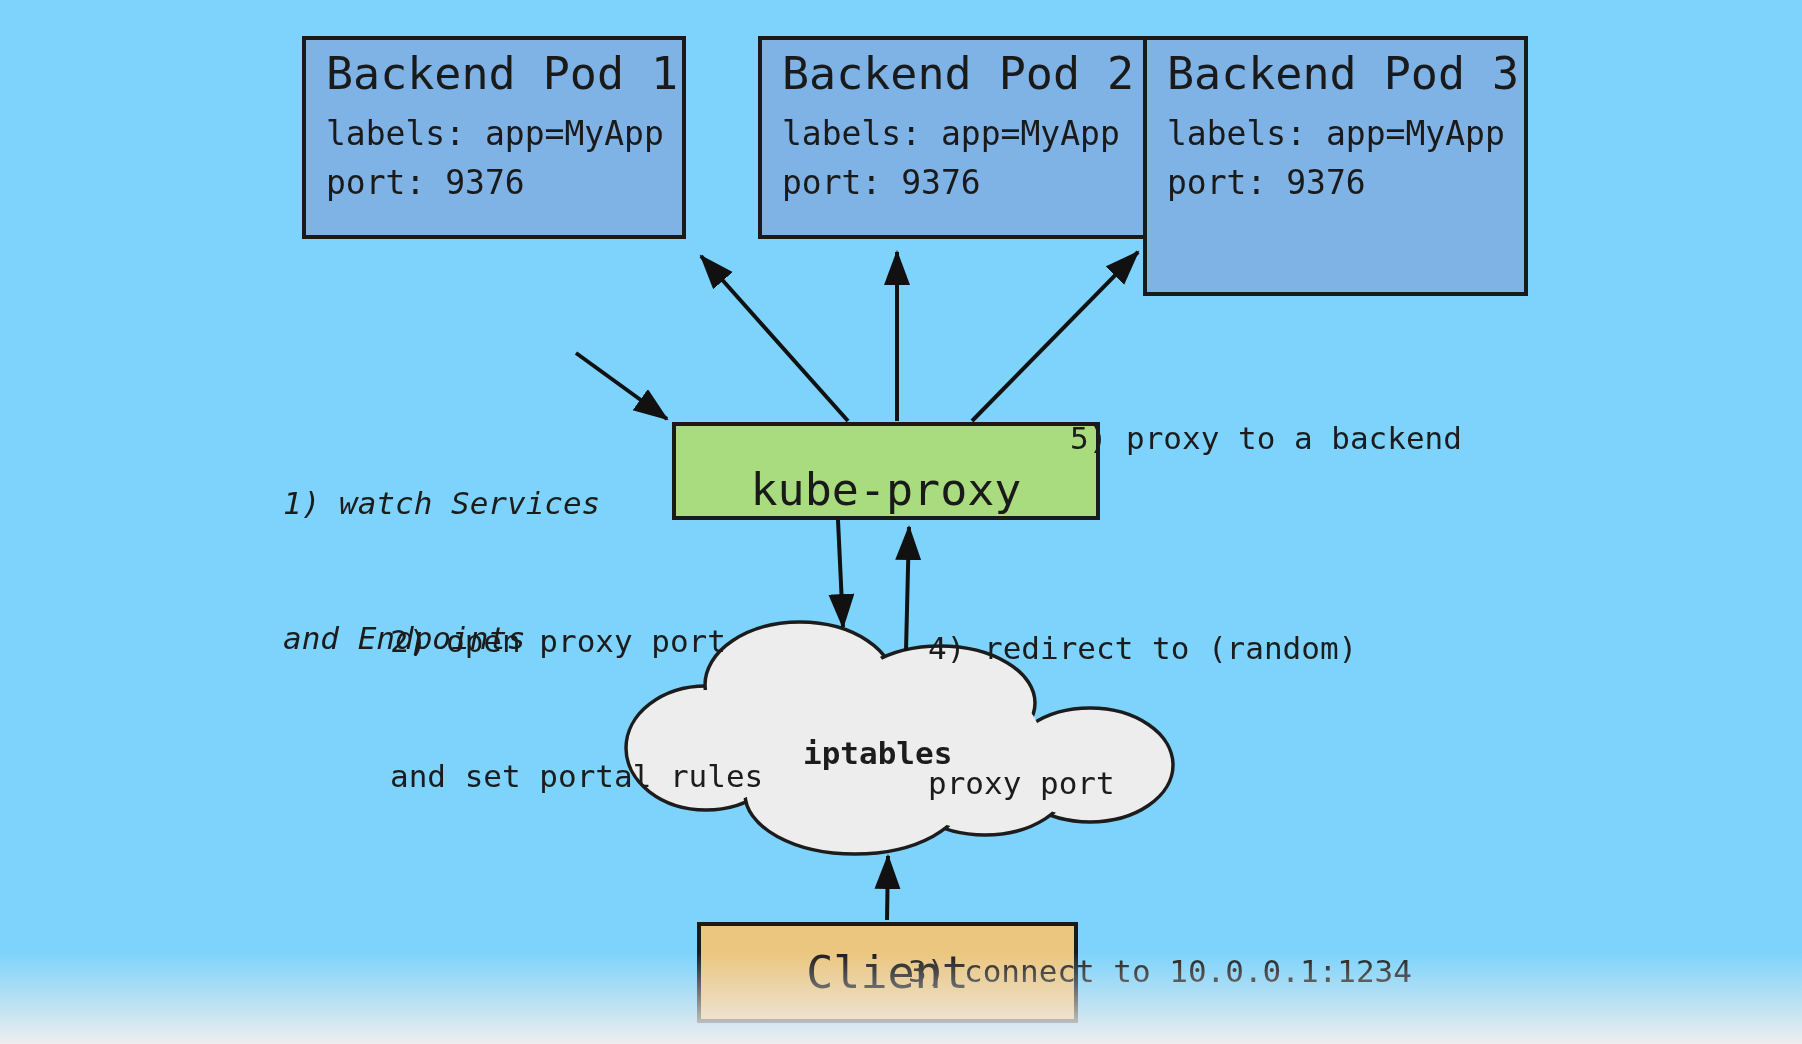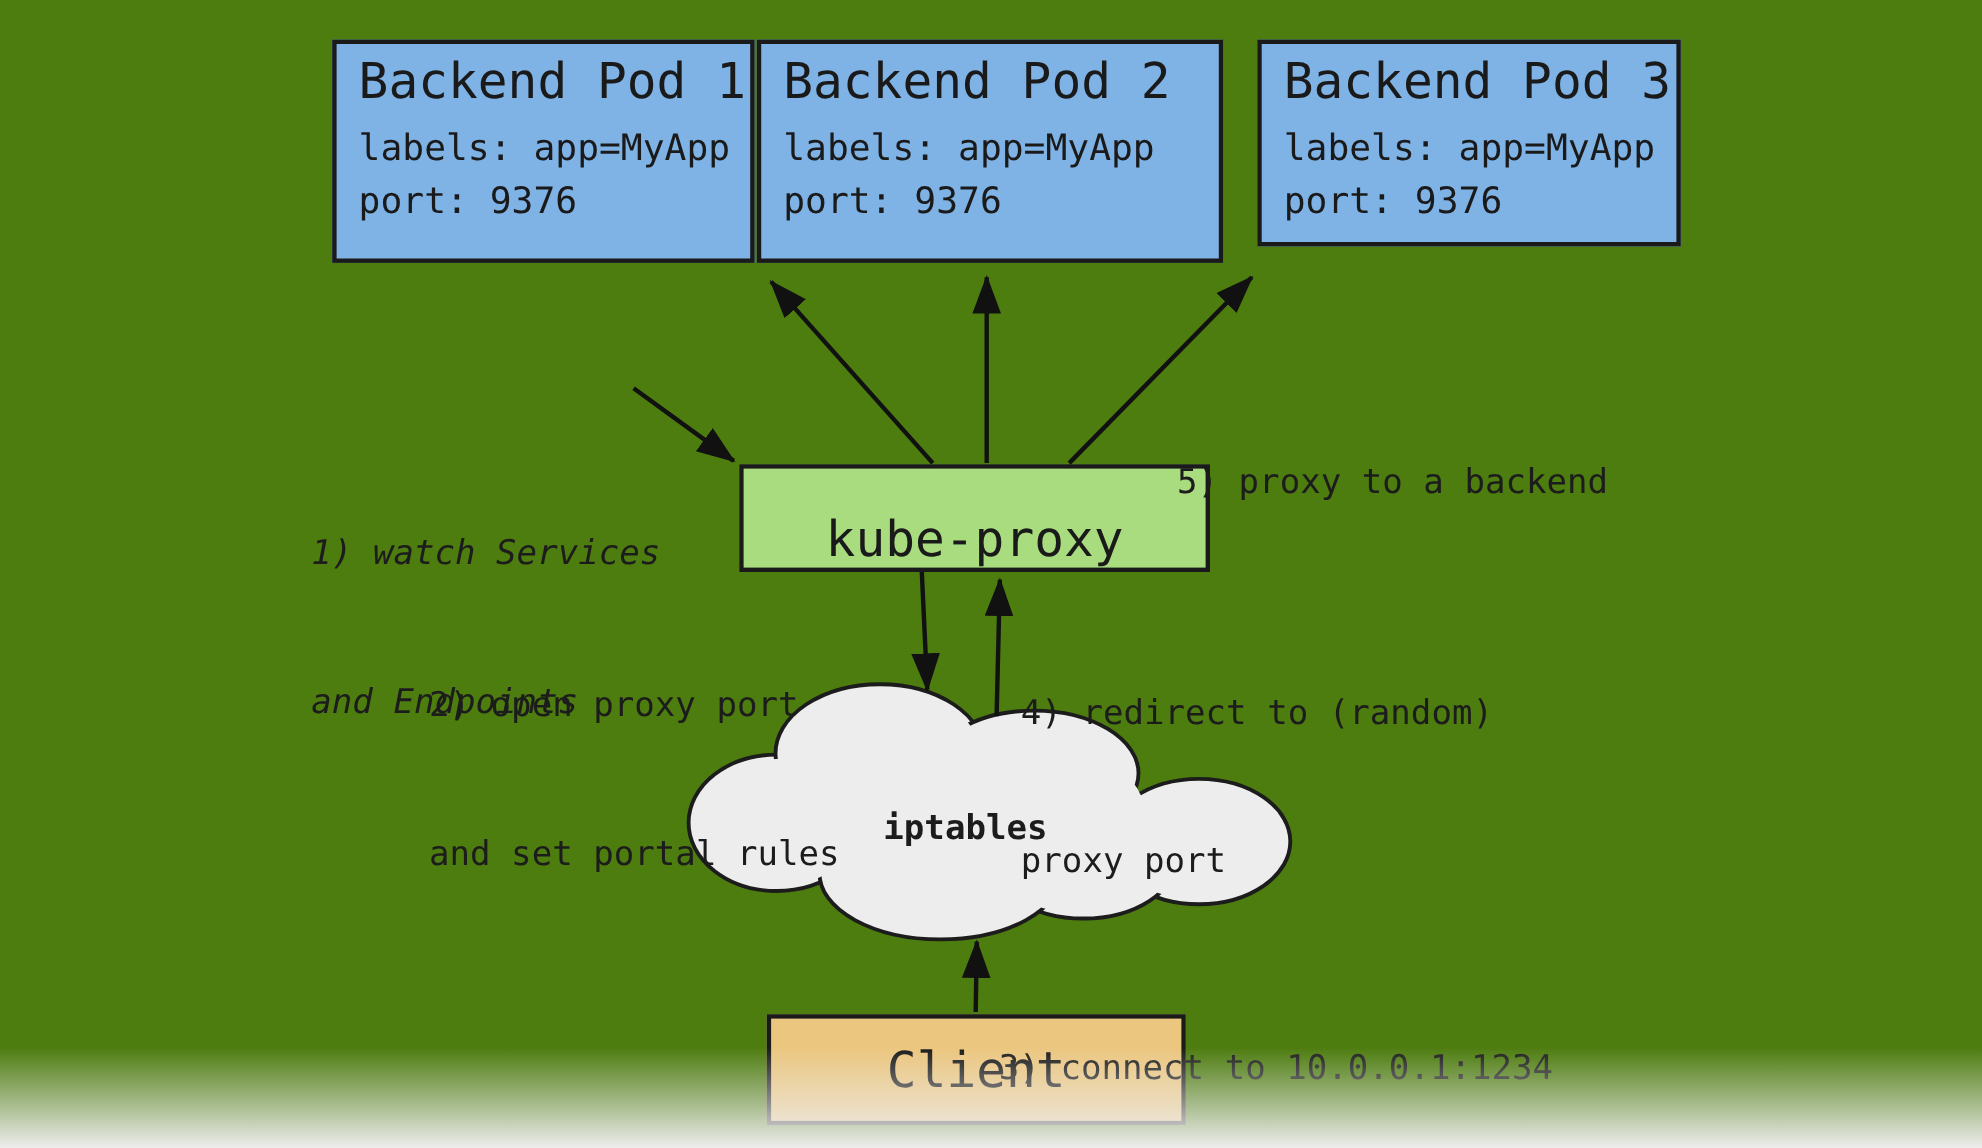--- a/index.html
+++ b/index.html
@@ -1,19 +1,19 @@
 <!DOCTYPE html>
 <html><head>
 <meta charset="utf-8">
 <style>
   html,body{margin:0;padding:0;background:#fff;}
   .canvas{
     position:relative;
     width:1802px;height:1044px;
-    background:#4d7c0f;
+    background:#7dd3fc;
     overflow:hidden;
     font-family:"DejaVu Sans Mono", monospace;
     color:#1a1a1a;
   }
   .node{
     position:absolute;
     box-sizing:border-box;
     border:4px solid #1a1a1a;
   }
   .pod{
@@ -71,29 +71,29 @@
 <div class="canvas">
 
   <div class="node pod" style="left:302px;top:36px;width:384px;height:203px;">
     <div class="pod-title">Backend Pod 1</div>
     <div class="pod-meta">
       <div>labels: app=MyApp</div>
       <div>port: 9376</div>
     </div>
   </div>
 
-  <div class="node pod" style="left:688px;top:36px;width:424px;height:203px;">
+  <div class="node pod" style="left:758px;top:36px;width:424px;height:203px;">
     <div class="pod-title">Backend Pod 2</div>
     <div class="pod-meta">
       <div>labels: app=MyApp</div>
       <div>port: 9376</div>
     </div>
   </div>
 
-  <div class="node pod" style="left:1143px;top:36px;width:385px;height:188px;">
+  <div class="node pod" style="left:1143px;top:36px;width:385px;height:260px;">
     <div class="pod-title">Backend Pod 3</div>
     <div class="pod-meta">
       <div>labels: app=MyApp</div>
       <div>port: 9376</div>
     </div>
   </div>
 
 
   <div class="node label-box kubeproxy" style="left:672px;top:422px;width:428px;height:98px;">
     <span>kube-proxy</span>

